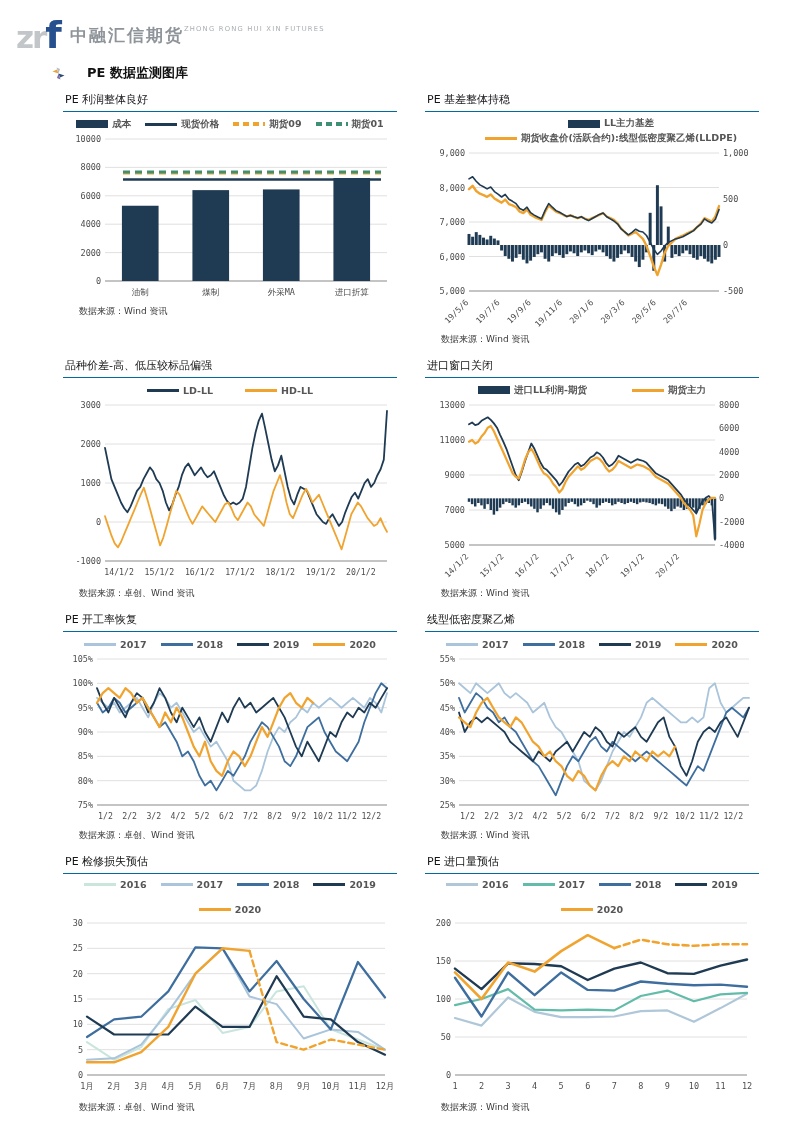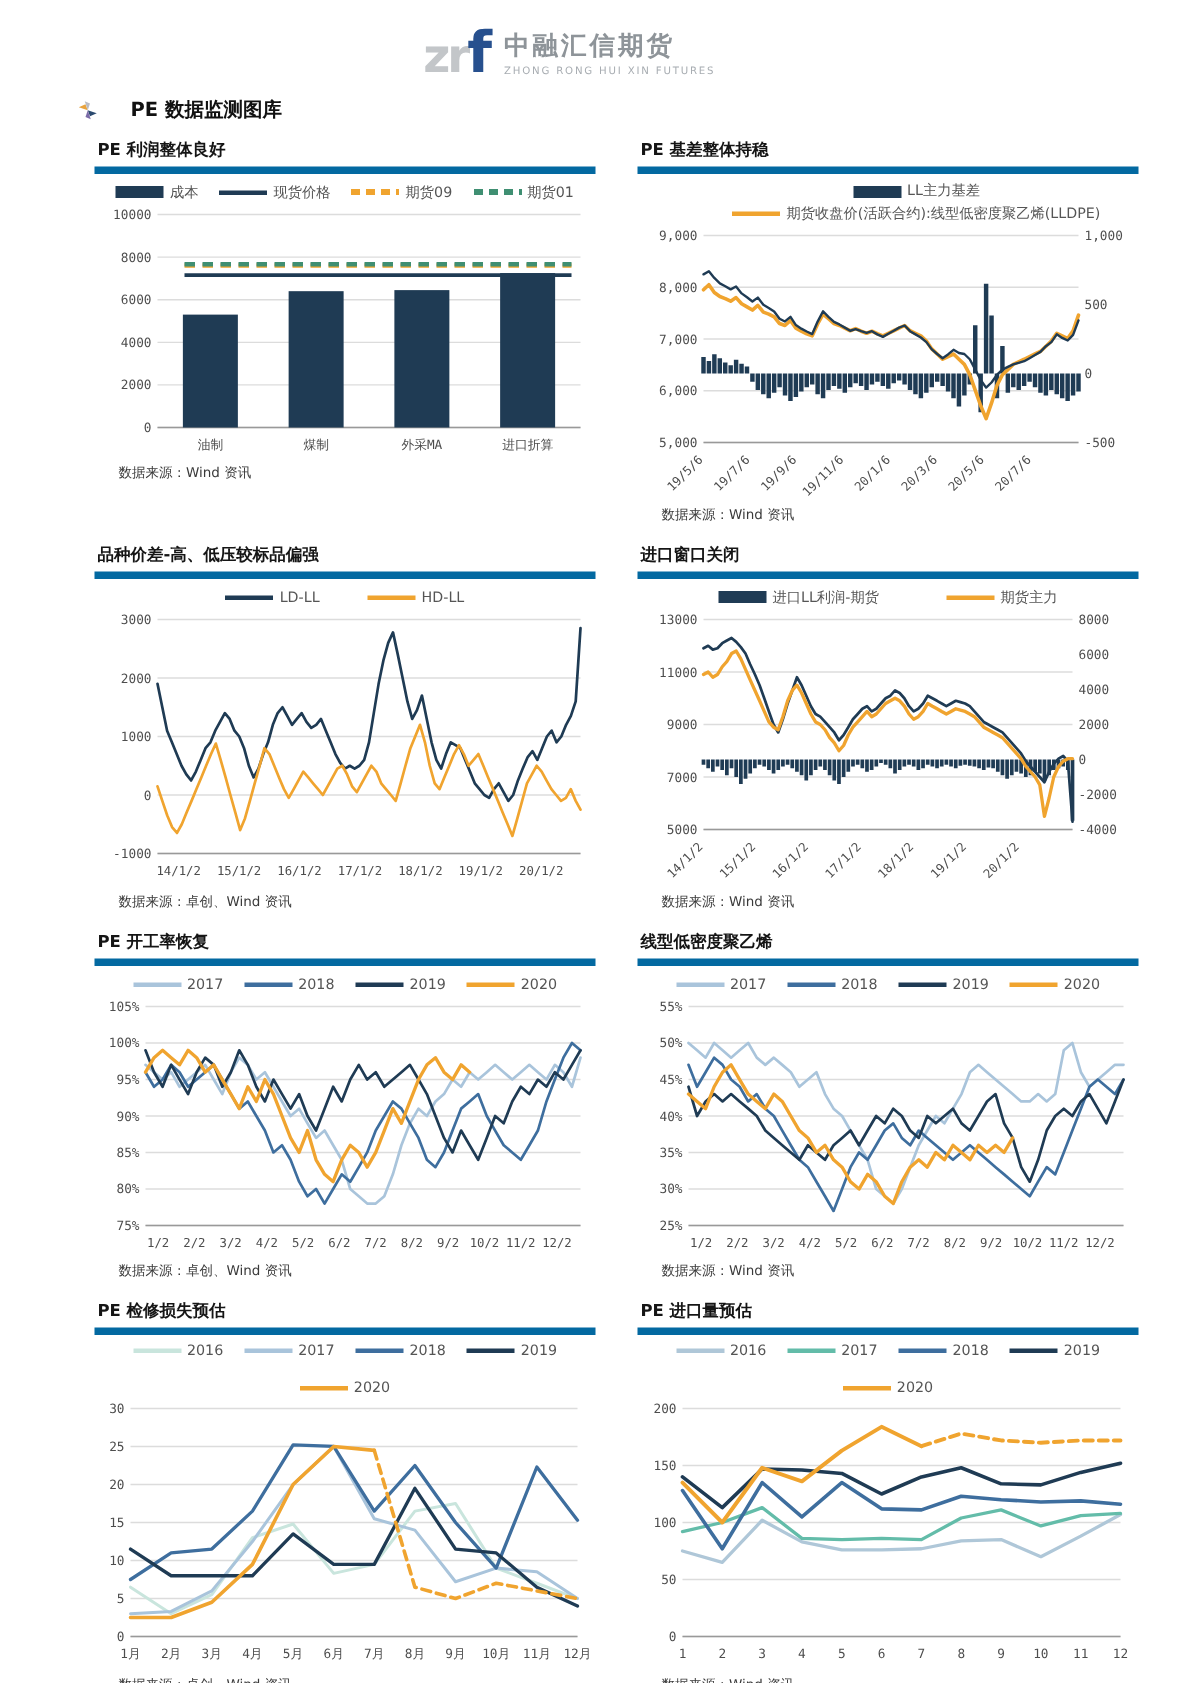--- a/index.html
+++ b/index.html
@@ -1,33 +1,33 @@
 <!DOCTYPE html>
 <html><head>
 <meta charset="utf-8">
 <style>
   html,body{margin:0;padding:0;background:#ffffff;}
   body{width:793px;height:1122px;position:relative;font-family:"DejaVu Sans",sans-serif;color:#222;overflow:hidden;}
   
-  .hdr{display:flex;justify-content:center;padding:16px 50px 0 16px;}
+  .hdr{display:flex;justify-content:flex-start;padding:16px 50px 0 16px;}
   .logo{display:flex;align-items:center;gap:8px;}
   .logo-zrf{line-height:1;}
   .logo-zr{color:#c3c6c9;font-weight:bold;font-size:31px;letter-spacing:-2px;}
   .logo-f{color:#27508e;font-weight:bold;font-size:38px;}
-  .logo-txt{display:flex;flex-direction:column;}
+  .logo-txt{display:flex;flex-direction:row;}
   .logo-cn{color:#8e9499;font-weight:bold;font-size:17px;letter-spacing:2px;}
   .logo-en{color:#a8adb2;font-size:6.8px;letter-spacing:1.2px;margin-top:1px;}
   
   .sect{display:flex;align-items:center;gap:22px;margin:10px 0 10px 52px;}
   .sect-title{font-weight:bold;font-size:13px;color:#111;}
   
   .grid{display:grid;grid-template-columns:334px 334px;column-gap:28px;row-gap:12px;margin-left:63px;}
   .panel{width:334px;}
-  .ptitle{font-size:11px;font-weight:bold;color:#151515;margin:0;padding:0 0 4px 2px;border-bottom:5px solid #0369a1;}
-  .legend{display:flex;justify-content:center;align-items:center;gap:14px;flex-wrap:wrap;margin:5px 0 0 0;font-size:9.5px;color:#555;min-height:14px;}
+  .ptitle{font-size:11px;font-weight:normal;color:#151515;margin:0;padding:0 0 4px 2px;border-bottom:1px solid #0369a1;}
+  .legend{display:flex;justify-content:center;align-items:center;gap:14px;flex-wrap:wrap;margin:5px 0 0 0;font-size:9.5px;color:#555;min-height:14px;font-weight:bold;}
   .legend.stack{align-items:flex-start;gap:2px;padding-left:38px;}
   .lg-item{display:flex;align-items:center;gap:4px;white-space:nowrap;}
   .sw{display:inline-block;}
   .sw.bar{width:32px;height:8px;}
   .sw.line{width:32px;height:3px;}
   .sw.dash{width:32px;height:4px;}
   .plot{line-height:0;}
   .src{font-size:9px;color:#3a3a3a;padding-left:16px;margin-top:2px;}
   .tk{font-family:"DejaVu Sans Mono",monospace;fill:#4d4d4d;}
 </style>

